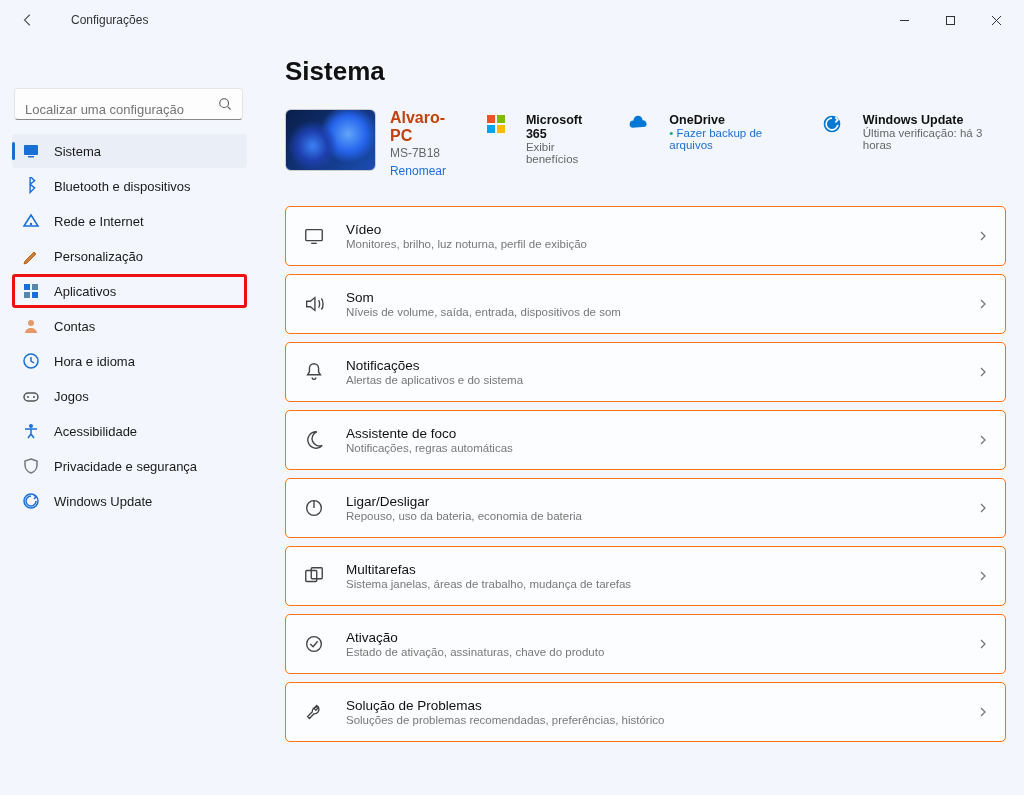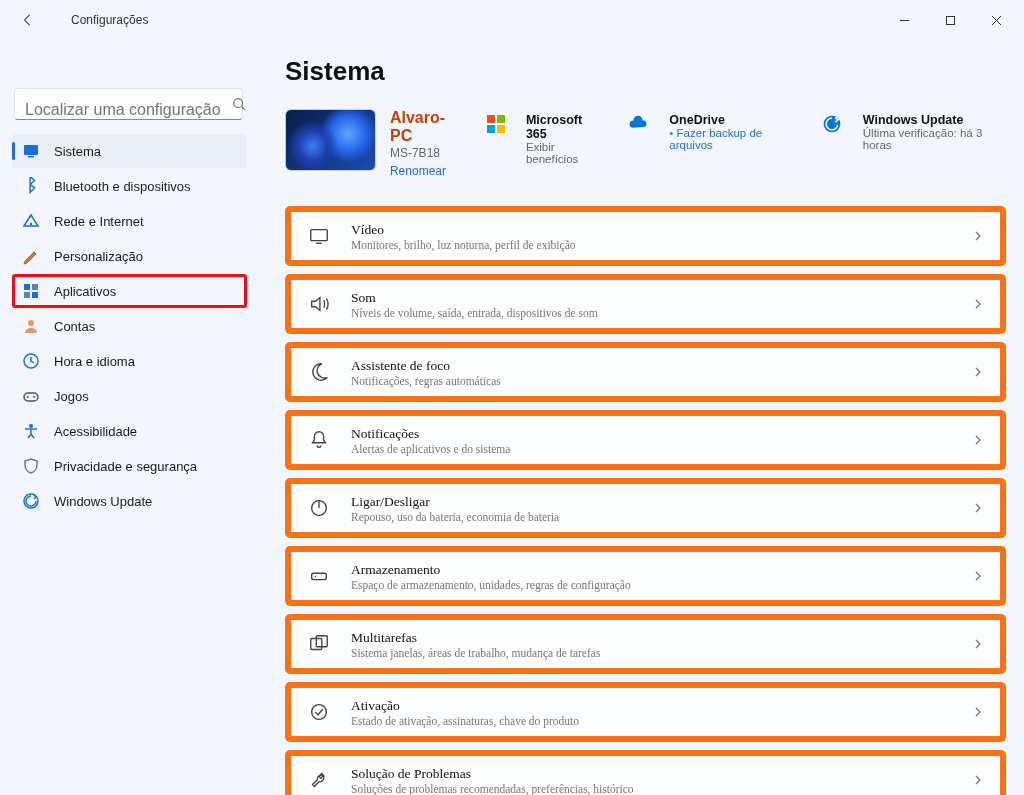--- a/index.html
+++ b/index.html
@@ -36,21 +36,21 @@
     background:#fdfdfd;
     border:1px solid #e4e4e4;
     border-bottom: 1.5px solid #888;
     border-radius:4px;
     height:32px;
     display:flex;align-items:center;
     padding:0 10px;
   }
   .search-box input {
     border:none;outline:none;background:transparent;
-    flex:1;font-size:16px;color:#ef4444;margin-top:11px;
+    flex:1;font-size:13px;color:#ef4444;margin-top:11px;
   }
   .nav-list { list-style:none; }
   .nav-item {
     height:34px;
     display:flex;align-items:center;
     padding:0 10px;
     border-radius:4px;
     cursor:pointer;
     position:relative;
     margin-bottom:1px;
@@ -85,23 +85,23 @@
   .device-name{font-size:16px;font-weight:600;color:#c2410c;}
   .device-model{font-size:12px;color:#666;margin-top:1px;}
   .device-rename{font-size:12px;color:#1a6fd6;margin-top:4px;cursor:pointer;}
   .status-card{display:flex;gap:20px;align-items:flex-start;margin-top:4px;}
   .status-card .sc-icon{width:22px;height:22px;display:flex;align-items:center;justify-content:center;}
   .status-card .sc-title{font-size:12.5px;font-weight:600;color:#111;}
   .status-card .sc-sub{font-size:11.5px;color:#666;}
   .status-card .sc-sub.link{color:#1a6fd6;}
   .card-list{display:flex;flex-direction:column;gap:8px;}
   .setting-card{
-    background:#fcfdfe;border:6px solid #f97316;border-radius:5px;
+    background:#fcfdfe;border:1px solid #f97316;border-radius:5px;
     height:60px;display:flex;align-items:center;
-    padding:0 16px 0 14px;cursor:pointer;font-family:Liberation Serif, serif;
+    padding:0 16px 0 14px;cursor:pointer;
   }
   .setting-card .card-icon{
     width:28px;height:28px;display:flex;align-items:center;justify-content:center;
     margin-right:18px;color:#444;
   }
   .setting-card .card-title{font-size:13.5px;font-weight:400;color:#111;}
   .setting-card .card-sub{font-size:11.5px;color:#787878;margin-top:1px;}
   .setting-card .chev{margin-left:auto;color:#777;}
   svg{display:block;}
 </style>
@@ -336,76 +336,59 @@
           </div>
           <span class="chev">
             <svg width="12" height="12" viewBox="0 0 12 12">
               <path d="M4 2l4 4-4 4" fill="none" stroke="currentColor" stroke-width="1.3"></path>
             </svg>
           </span>
         </div>
         <div class="setting-card">
           <span class="card-icon">
             <svg width="22" height="22" viewBox="0 0 24 24">
+              <path d="M12 3a5 5 0 0 0-5 5v4l-2 3h14l-2-3V8a5 5 0 0 0-5-5zM10 18a2 2 0 0 0 4 0" fill="none" stroke="currentColor" stroke-width="1.5"></path>
+            </svg>
+          </span>
+          <div>
+            <div class="card-title">Notificações</div>
+            <div class="card-sub">Alertas de aplicativos e do sistema</div>
+          </div>
+          <span class="chev">
+            <svg width="12" height="12" viewBox="0 0 12 12">
+              <path d="M4 2l4 4-4 4" fill="none" stroke="currentColor" stroke-width="1.3"></path>
+            </svg>
+          </span>
+        </div>
+        <div class="setting-card">
+          <span class="card-icon">
+            <svg width="22" height="22" viewBox="0 0 24 24">
               <path d="M15 3a9 9 0 1 0 6 15 7 7 0 0 1-6-15z" fill="none" stroke="currentColor" stroke-width="1.5"></path>
             </svg>
           </span>
           <div>
             <div class="card-title">Assistente de foco</div>
             <div class="card-sub">Notificações, regras automáticas</div>
           </div>
           <span class="chev">
             <svg width="12" height="12" viewBox="0 0 12 12">
               <path d="M4 2l4 4-4 4" fill="none" stroke="currentColor" stroke-width="1.3"></path>
             </svg>
           </span>
         </div>
         <div class="setting-card">
           <span class="card-icon">
             <svg width="22" height="22" viewBox="0 0 24 24">
-              <path d="M12 3a5 5 0 0 0-5 5v4l-2 3h14l-2-3V8a5 5 0 0 0-5-5zM10 18a2 2 0 0 0 4 0" fill="none" stroke="currentColor" stroke-width="1.5"></path>
-            </svg>
-          </span>
-          <div>
-            <div class="card-title">Notificações</div>
-            <div class="card-sub">Alertas de aplicativos e do sistema</div>
-          </div>
-          <span class="chev">
-            <svg width="12" height="12" viewBox="0 0 12 12">
-              <path d="M4 2l4 4-4 4" fill="none" stroke="currentColor" stroke-width="1.3"></path>
-            </svg>
-          </span>
-        </div>
-        <div class="setting-card">
-          <span class="card-icon">
-            <svg width="22" height="22" viewBox="0 0 24 24">
               <circle cx="12" cy="12" r="8" fill="none" stroke="currentColor" stroke-width="1.5"></circle>
               <path d="M12 4v8" fill="none" stroke="currentColor" stroke-width="1.5"></path>
             </svg>
           </span>
           <div>
             <div class="card-title">Ligar/Desligar</div>
             <div class="card-sub">Repouso, uso da bateria, economia de bateria</div>
-          </div>
-          <span class="chev">
-            <svg width="12" height="12" viewBox="0 0 12 12">
-              <path d="M4 2l4 4-4 4" fill="none" stroke="currentColor" stroke-width="1.3"></path>
-            </svg>
-          </span>
-        </div>
-        <div class="setting-card">
-          <span class="card-icon">
-            <svg width="22" height="22" viewBox="0 0 24 24">
-              <rect x="4" y="9" width="16" height="7" rx="2" fill="none" stroke="currentColor" stroke-width="1.5"></rect>
-              <circle cx="8" cy="12.5" r="0.8" fill="currentColor"></circle>
-            </svg>
-          </span>
-          <div>
-            <div class="card-title">Armazenamento</div>
-            <div class="card-sub">Espaço de armazenamento, unidades, regras de configuração</div>
           </div>
           <span class="chev">
             <svg width="12" height="12" viewBox="0 0 12 12">
               <path d="M4 2l4 4-4 4" fill="none" stroke="currentColor" stroke-width="1.3"></path>
             </svg>
           </span>
         </div>
         <div class="setting-card">
           <span class="card-icon">
             <svg width="22" height="22" viewBox="0 0 24 24">

